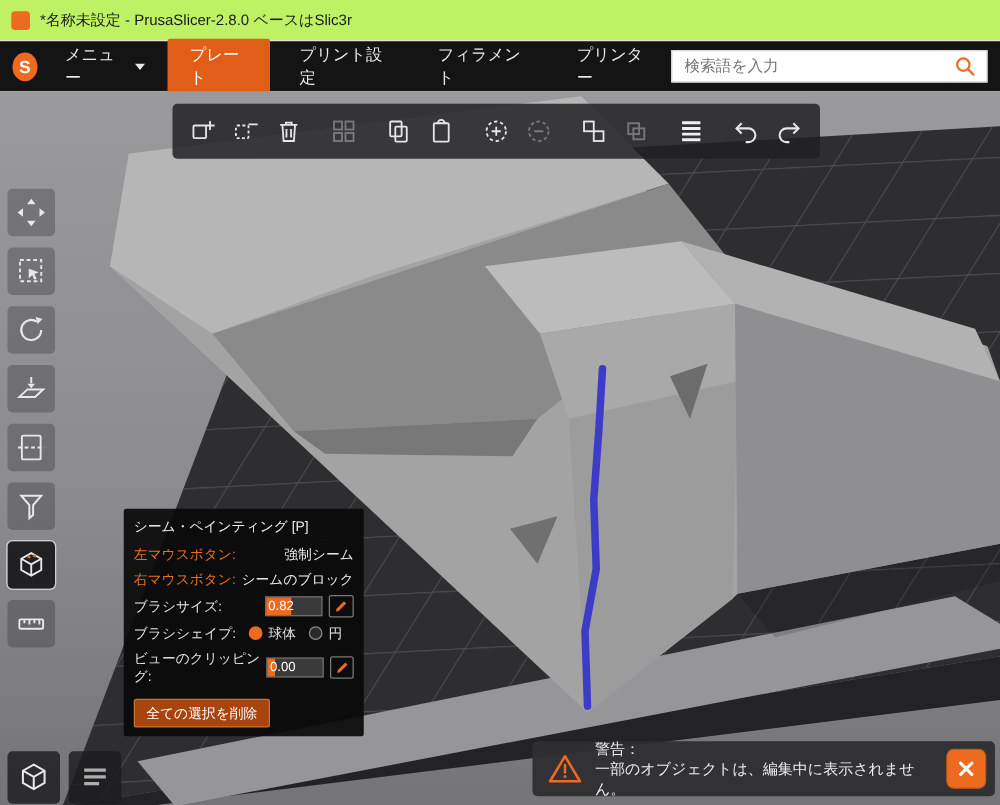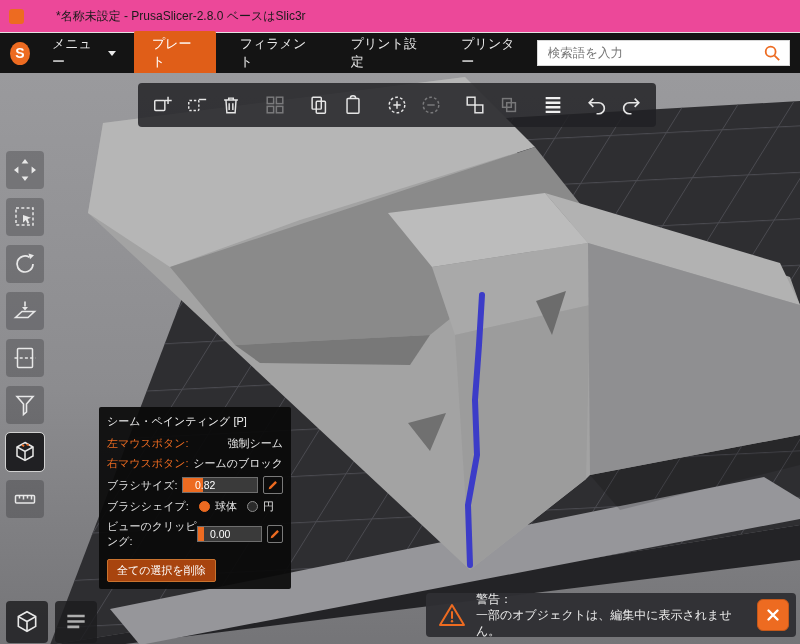--- a/index.html
+++ b/index.html
@@ -1,18 +1,18 @@
 <!DOCTYPE html>
 <html><head>
 <meta charset="utf-8">
 <style>
   html,body{margin:0;padding:0;width:800px;height:644px;overflow:hidden;
     font-family:"Liberation Sans","DejaVu Sans",sans-serif;background:#fff;}
-  .titlebar{height:28px;background:#ec4899;border-bottom:1px solid #e3e3e3;
-    display:flex;align-items:center;padding:16px 9px;box-sizing:border-box;font-size:12px;color:#1b1b1b;gap:24px;}
+  .titlebar{height:28px;background:#bef264;border-bottom:1px solid #e3e3e3;
+    display:flex;align-items:center;padding:16px 9px;box-sizing:border-box;font-size:12px;color:#1b1b1b;}
   .app-icon{width:15px;height:15px;background:#ED6B21;border-radius:3px;margin-right:8px;flex:0 0 auto;}
   .menubar{height:40px;background:#141414;display:flex;align-items:center;padding:0 10px;box-sizing:border-box;}
   .logo{width:23px;height:23px;border-radius:50%;background:#ED6B21;color:#fff;font-weight:bold;
     font-size:14px;display:flex;align-items:center;justify-content:center;margin-right:10px;}
   .menu-btn{color:#e9e9e9;font-size:13px;display:flex;align-items:center;gap:13px;padding:0 12px;height:100%;cursor:pointer;}
   .caret{width:0;height:0;border-left:4px solid transparent;border-right:4px solid transparent;border-top:5px solid #e9e9e9;}
   .tab{color:#e9e9e9;font-size:13px;padding:4px 18px;cursor:pointer;border-radius:2px;margin-left:6px;}
   .tab.active{background:#E05E18;color:#fff;}
   .search{margin-left:auto;background:#fff;height:26px;width:290px;display:flex;align-items:center;
     padding:0 8px;box-sizing:border-box;border:1px solid #d8d8d8;}
@@ -35,23 +35,23 @@
   .vs-btn{width:42px;height:42px;background:rgba(28,28,31,.82);border-radius:4px;
     display:flex;align-items:center;justify-content:center;cursor:pointer;}
   
   .seam-panel{position:absolute;left:99px;top:334px;width:192px;background:rgba(10,10,10,.93);
     color:#e2e2e2;font-size:11px;padding:7px 8px;box-sizing:border-box;border-radius:2px;}
   .sp-title{color:#f0f0f0;margin-bottom:7px;}
   .sp-row{display:flex;align-items:center;margin:5px 0;min-height:15px;}
   .sp-label{color:#e2e2e2;}
   .hint .sp-label{color:#ED6B21;}
   .sp-value{margin-left:auto;color:#ececec;}
-  .slider{position:relative;width:76px;height:16px;background:#3a3a3a;border:1px solid #6e6e6e;
-    margin-left:auto;display:flex;align-items:center;
-    padding:0 12px;box-sizing:border-box;cursor:pointer;}
+  .slider{position:relative;width:42px;height:16px;background:#3a3a3a;border:1px solid #6e6e6e;
+    margin-left:auto;display:flex;align-items:center;justify-content:flex-end;
+    padding:0 22px;box-sizing:border-box;cursor:pointer;}
   .slider .fill{position:absolute;left:0;top:0;bottom:0;background:#ED6B21;}
   .slider .val{position:relative;color:#fff;font-size:10.5px;}
   .edit-btn{width:20px;height:18px;border:1px solid #7a7a7a;border-radius:2px;margin-left:5px;
     display:flex;align-items:center;justify-content:center;box-sizing:border-box;cursor:pointer;}
   .radio{width:11px;height:11px;border-radius:50%;border:1px solid #8a8a8a;background:#2a2a2a;
     display:inline-block;margin:0 5px 0 10px;box-sizing:border-box;cursor:pointer;}
   .radio.sel{background:#ED6B21;border-color:#ED6B21;}
   .clear-btn{margin-top:5px;display:inline-block;background:#A8440E;border:1px solid #c9732f;
     color:#fff;font-size:11px;padding:3px 9px;border-radius:2px;cursor:pointer;}
   
@@ -71,22 +71,22 @@
   <span>*名称未設定 - PrusaSlicer-2.8.0 ベースはSlic3r</span>
 </div>
 
 <div class="menubar">
   <div class="logo">S</div>
   <div class="menu-btn">
     <span>メニュー</span>
     <span class="caret"></span>
   </div>
   <div class="tab active">プレート</div>
+  <div class="tab">プリント設定</div>
   <div class="tab">フィラメント</div>
-  <div class="tab">プリント設定</div>
   <div class="tab">プリンター</div>
   <div class="search">
     <input placeholder="検索語を入力" style="">
     <span>
       <svg width="18" height="18" viewBox="0 0 20 20" fill="none" stroke="#ED6B21" stroke-width="2">
         <circle cx="8.5" cy="8.5" r="5.5"></circle>
           <path d="M12.8 12.8L18 18"></path>
       </svg>
     </span>
   </div>

